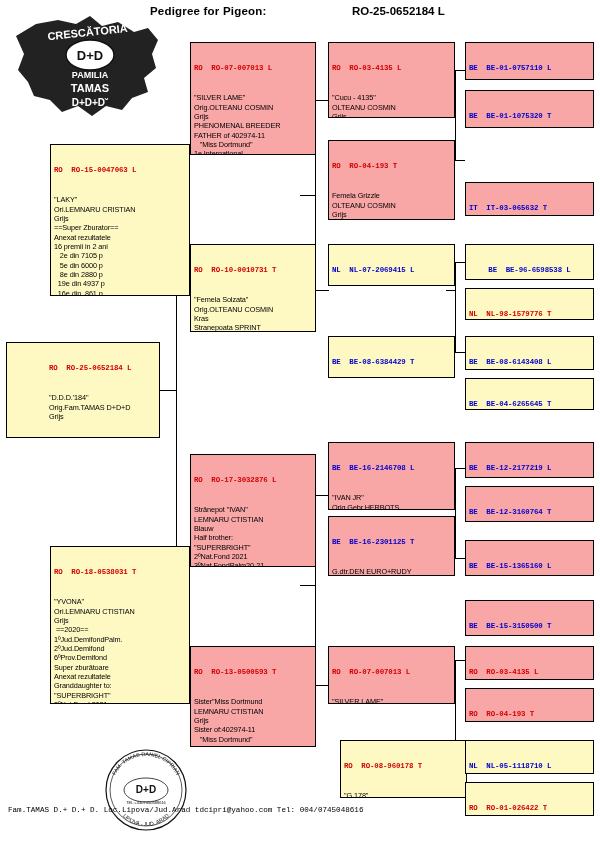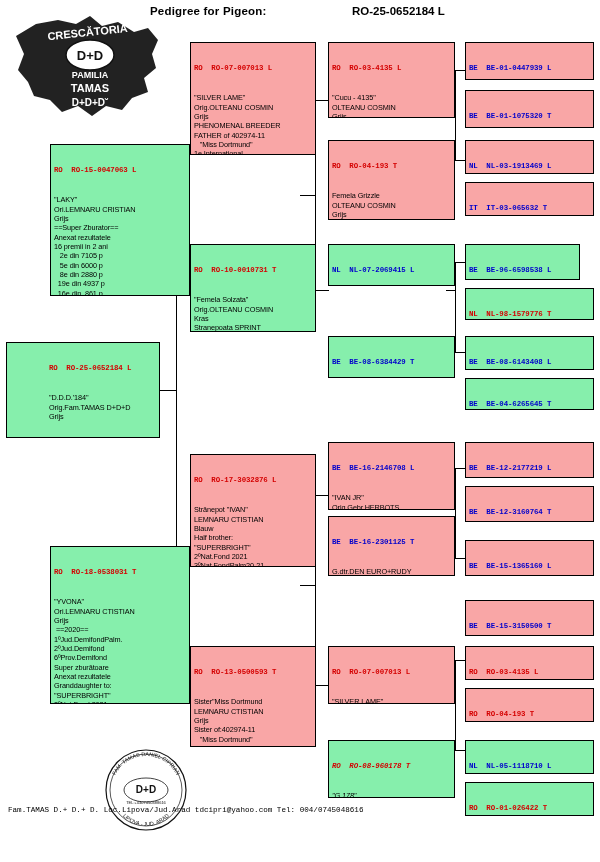--- a/index.html
+++ b/index.html
@@ -25,21 +25,21 @@
   }
 
   
   .logo { position: absolute; left: 6px; top: 6px; width: 170px; height: 132px; }
   .logo svg { display:block; }
 
   
   .box {
     position: absolute;
     border: 1px solid #000;
-    background: #86efac;
+    background: #fef9c3;
     padding: 2px 3px 2px 3px;
     font-size: 7.4px;
     line-height: 1.28;
     overflow: hidden;
     white-space: pre-wrap;
   }
   .box.pink { background: #f9a6a6; }
   .ring {
     font-family: "Liberation Mono", monospace;
     font-size: 7.4px;
@@ -260,46 +260,42 @@
 1ºNat.ACE YOUNG</span>
   </div>
   <div class="box pink" style="left:328px; top:646px; width:127px; height:58px;">
     <span class="ring red">RO  RO-07-007013 L</span>
     <span class="body-txt">"SILVER LAME"
 Orig.OLTEANU COSMIN
 Grijs
 PHENOMENAL BREEDER
 FATHER of 402974-11</span>
   </div>
-  <div class="box" style="left:328px; top:740px; width:127px; height:58px;font-style:italic;">
+  <div class="box" style="left:340px; top:740px; width:127px; height:58px;">
     <span class="ring red">RO  RO-08-960178 T</span>
     <span class="body-txt">"G 178"
 LEMNARU CRISTIAN
 
 Mother of:402974-11
   "Miss Dortmund"</span>
   </div>
 
   <div class="box pink" style="left:465px; top:42px; width:129px; height:38px;">
-    <span class="ring blue">BE  BE-01-0447939 L</span>
+    <span class="ring blue">BE  BE-01-0757110 L</span>
     
   </div>
   <div class="box pink" style="left:465px; top:90px; width:129px; height:38px;">
     <span class="ring blue">BE  BE-01-1075320 T</span>
     
   </div>
-  <div class="box pink" style="left:465px; top:140px; width:129px; height:34px;">
-    <span class="ring blue">NL  NL-03-1913469 L</span>
-    
-  </div>
   <div class="box pink" style="left:465px; top:182px; width:129px; height:34px;">
     <span class="ring blue">IT  IT-03-065632 T</span>
     
   </div>
-  <div class="box" style="left:465px; top:244px; width:115px; height:36px;">
+  <div class="box" style="left:465px; top:244px; width:129px; height:36px;text-align:center;">
     <span class="ring blue">BE  BE-96-6598538 L</span>
     
   </div>
   <div class="box" style="left:465px; top:288px; width:129px; height:32px;">
     <span class="ring red">NL  NL-98-1579776 T</span>
     
   </div>
   <div class="box" style="left:465px; top:336px; width:129px; height:34px;">
     <span class="ring blue">BE  BE-08-6143408 L</span>
     

